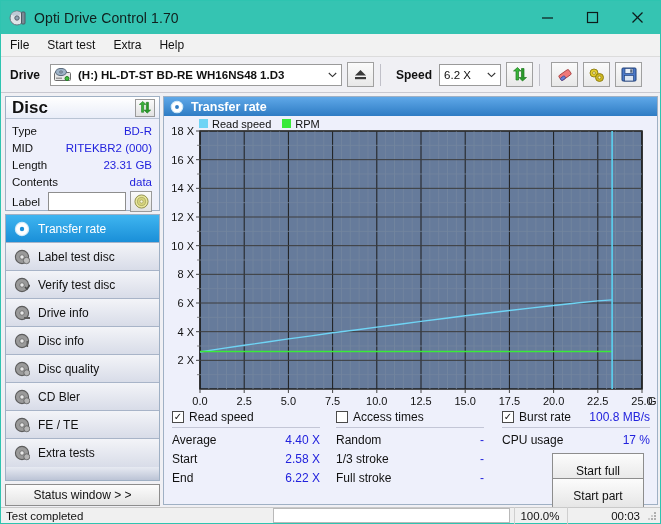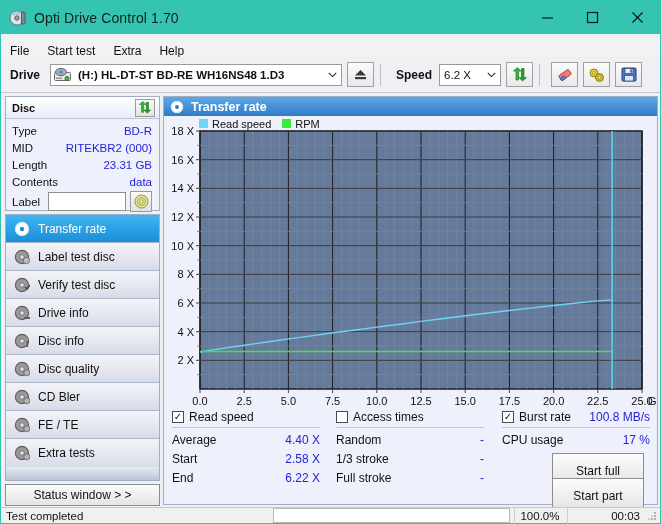--- a/index.html
+++ b/index.html
@@ -33,21 +33,21 @@
   }
   .win-btns { margin-left: auto; display: flex; height: 33px; }
   .win-btn {
     width: 45px; height: 33px; display: flex;
     align-items: center; justify-content: center;
     color: #0d1b1a; font-size: 13px;
   }
 
   
   .menubar {
-    position: absolute; left: 0; top: 39px; width: 659px; height: 23px;
+    position: absolute; left: 0; top: 33px; width: 659px; height: 23px;
     background: #f2f2f2; display: flex; align-items: center;
     border-bottom: 1px solid #dcdcdc;
   }
   .menu-item {
     padding: 3px 9px; font-size: 12px; color: #111; cursor: default;
   }
 
   
   .drivebar {
     position: absolute; left: 0; top: 56px; width: 659px; height: 36px;
@@ -85,21 +85,21 @@
   }
   .disc-box {
     border: 1px solid #9fb0c4; background: #eef0fb;
     height: 115px; position: relative;
   }
   .disc-head {
     height: 22px; border-bottom: 1px solid #b9c4d4;
     background: linear-gradient(#ffffff,#e9edf8);
     display: flex; align-items: center;
   }
-  .disc-head .t { font-weight: bold; font-size: 11px; margin-left: 6px; color: #111; }
+  .disc-head .t { font-weight: bold; font-size: 17px; margin-left: 6px; color: #111; }
   .disc-head .refresh {
     margin-left: auto; margin-right: 4px;
     width: 20px; height: 18px; border: 1px solid #9a9a9a;
     background: linear-gradient(#fbfbfb,#e2e2e2);
     display: flex; align-items: center; justify-content: center;
   }
   .drow { display: flex; align-items: center; height: 17px; padding: 0 7px 0 6px; font-size: 11.5px; }
   .drow .k { color: #111; }
   .drow .v { margin-left: auto; color: #2222dd; }
   .label-row { display: flex; align-items: center; height: 23px; padding: 0 4px 0 6px; }

